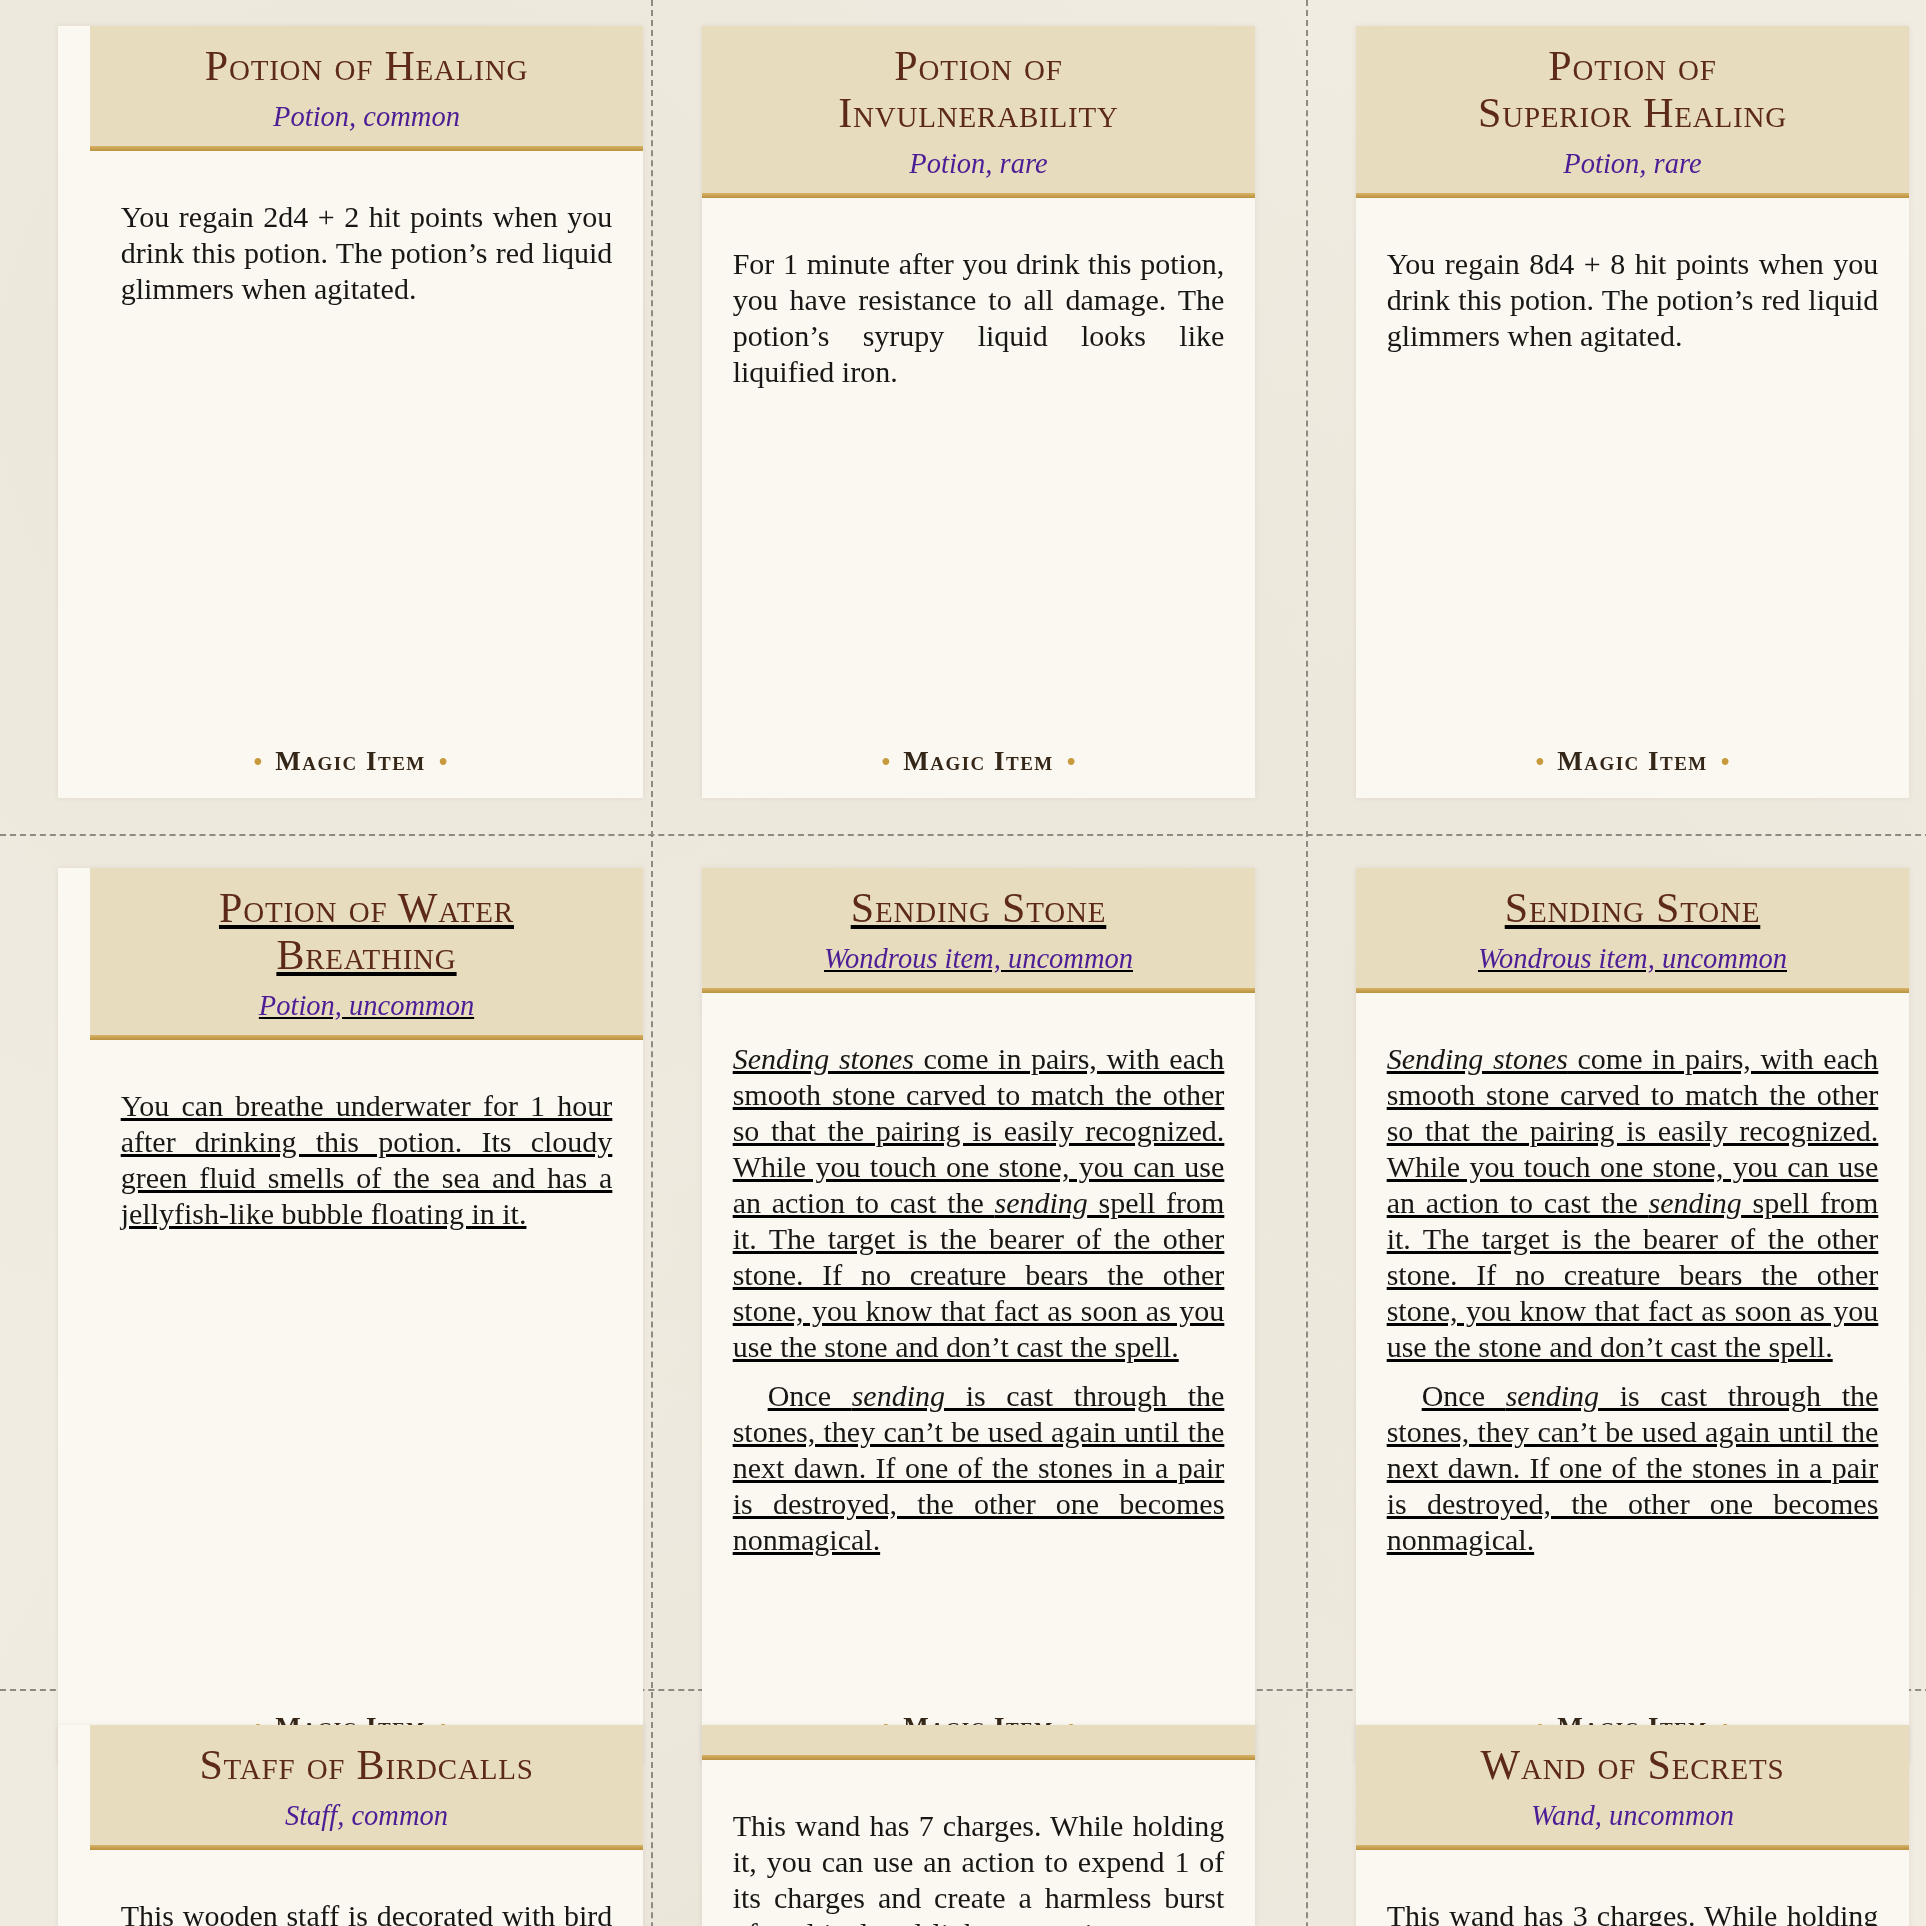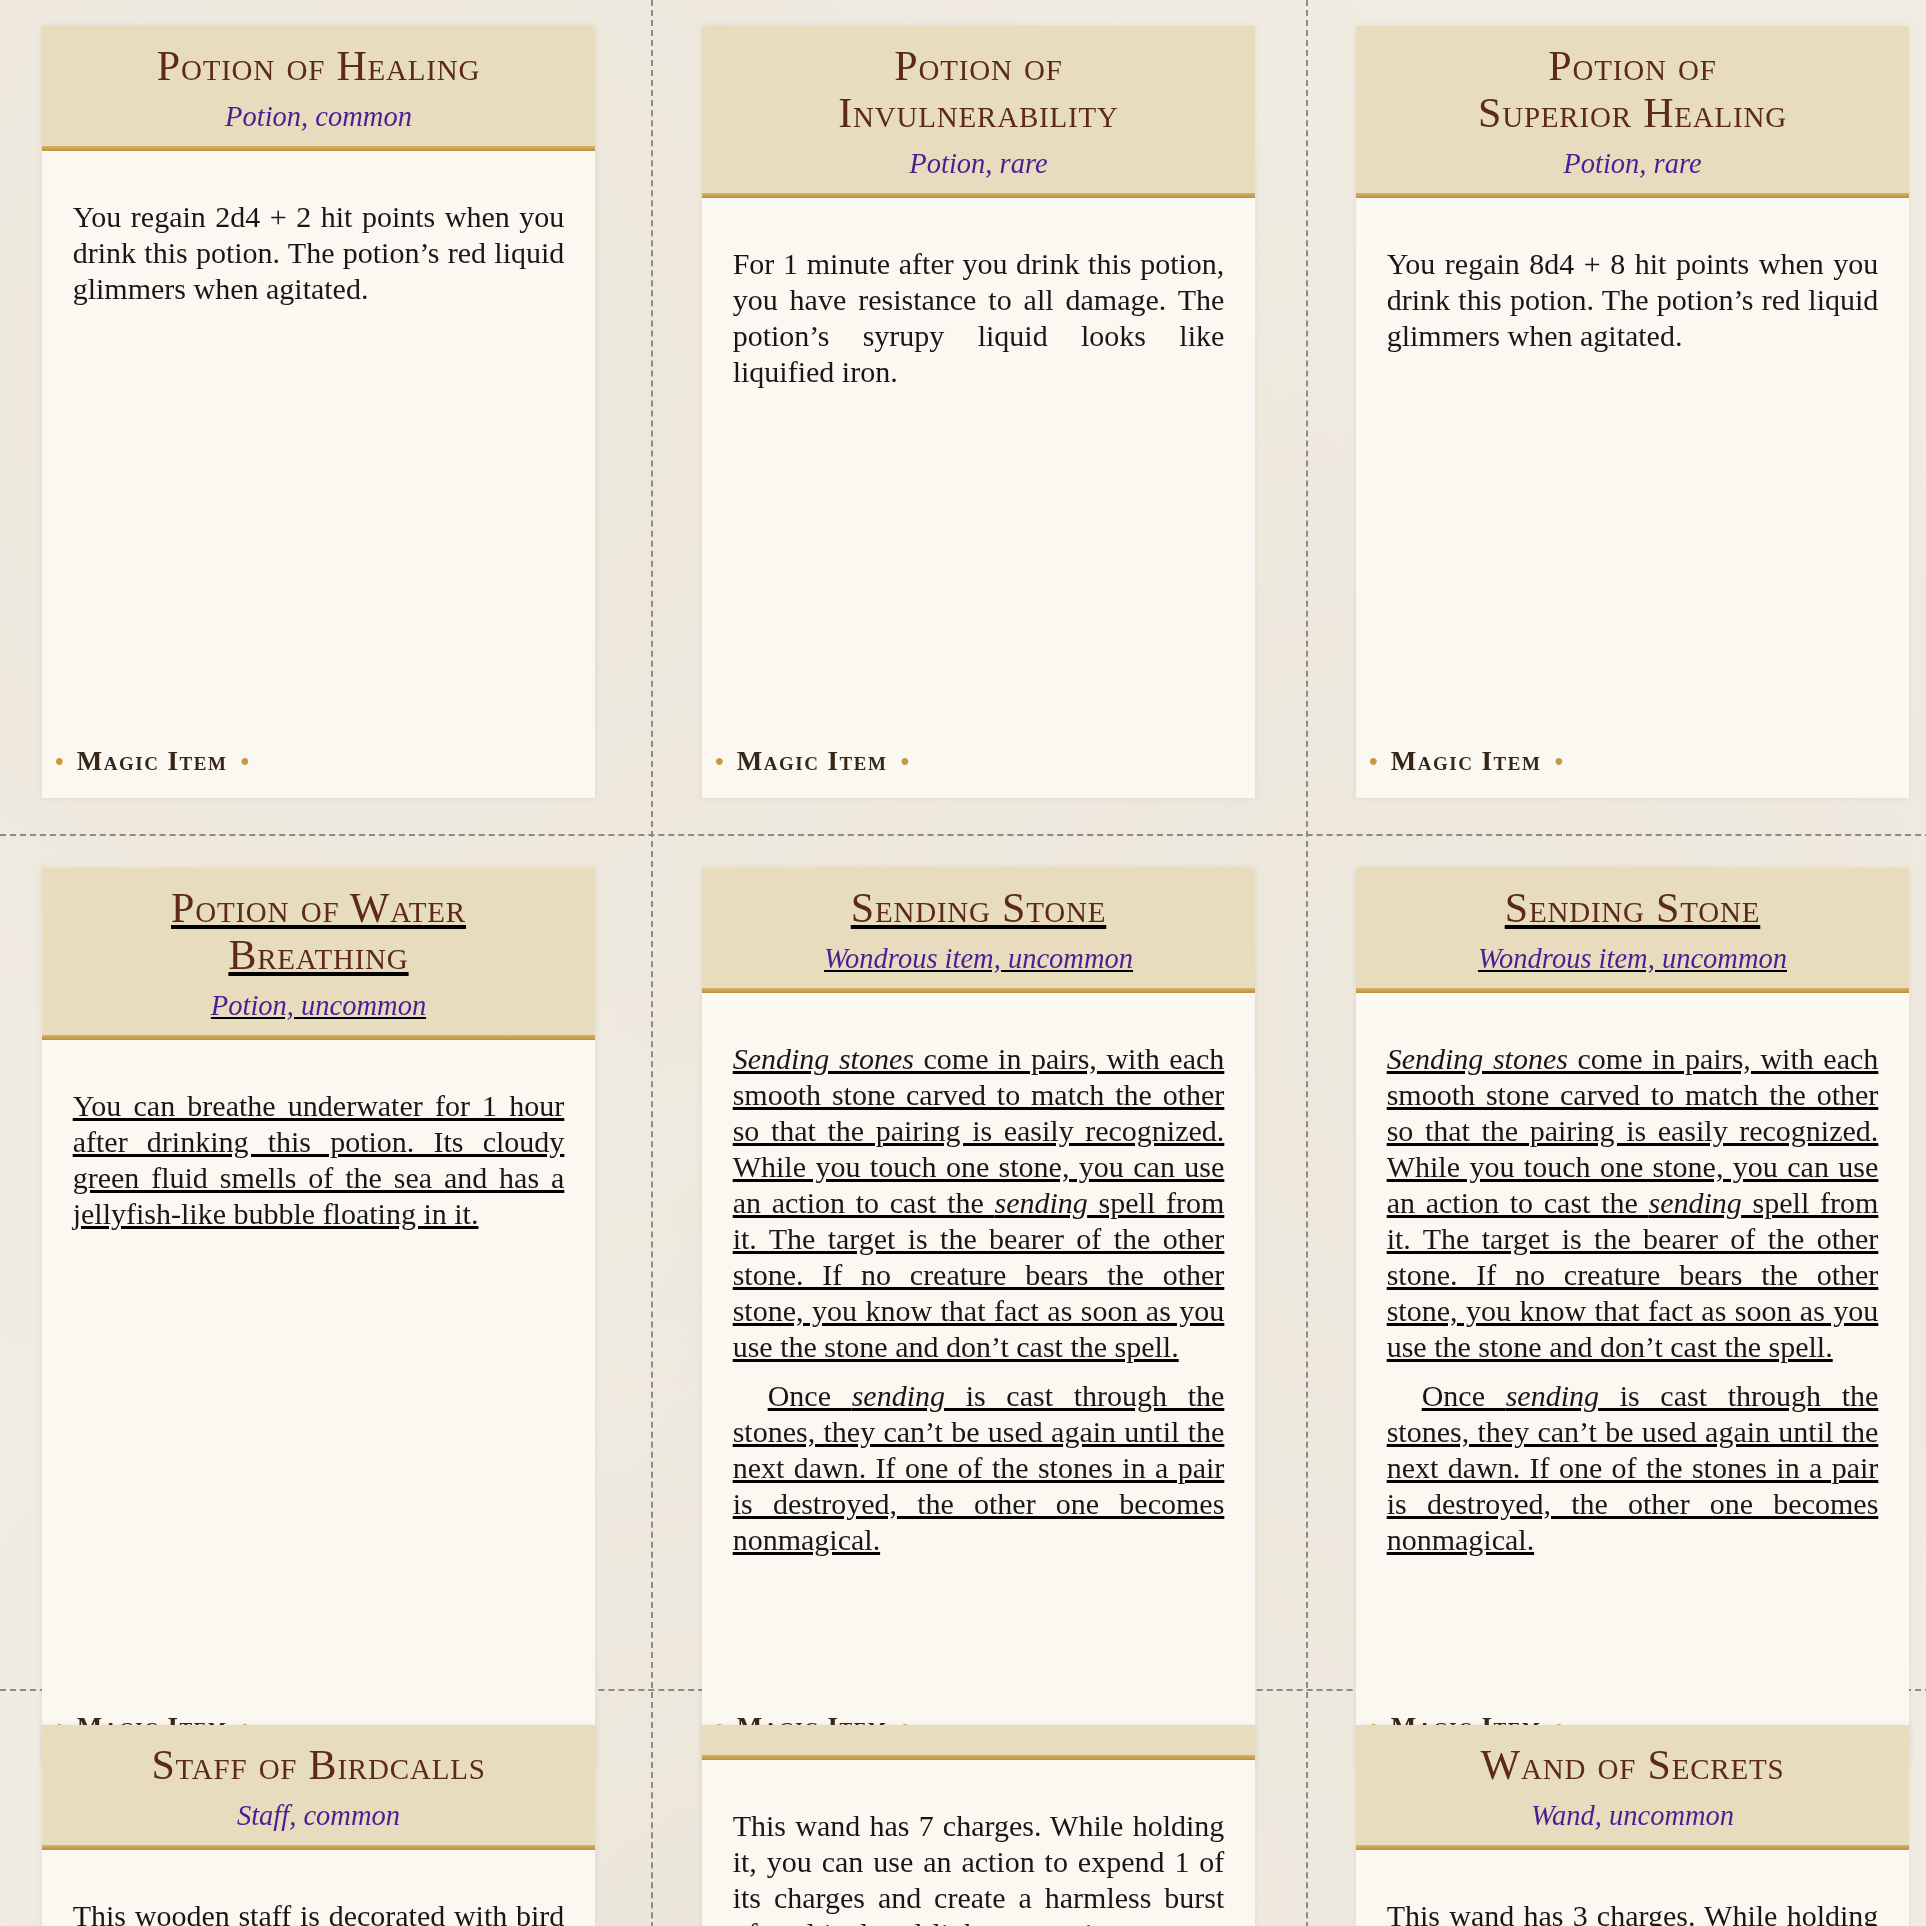--- a/index.html
+++ b/index.html
@@ -15,21 +15,21 @@
     overflow:hidden;
   }
   .cut{position:absolute;}
   .cut.v{top:0;bottom:0;width:0;border-left:2.7px dashed #8e8b84;}
   .cut.h{left:0;right:0;height:0;border-top:2.7px dashed #8e8b84;}
   .card{
     position:absolute;width:553px;
     background:#fbf8f2;
     box-shadow:0 0 5.4px rgba(120,110,90,.12);
   }
-  .c1{left:42px;} .c2{left:702px;} .c3{left:1356px;}
+  .c1{left:58px;padding-left:32px;} .c2{left:702px;} .c3{left:1356px;}
   .r1{top:26px;height:772px;}
   .r2{top:868px;height:896px;text-decoration:underline;}
   .r3{top:1725px;height:804px;}
   .card-header{
     background:#e7dcbd;
     padding:17px 11.6px 13px 11.6px;
     text-align:center;
   }
   .card-title{
     font-variant:small-caps;
@@ -52,20 +52,21 @@
     padding:35px 17.7px 0 17.7px;
     font-size:30px;line-height:36px;
     color:#191715;
     text-align:justify;
   }
   .card-body p{margin:13px;}
   .card-body p + p{text-indent:35px;}
   .card-body .it{font-style:italic;}
   .card-footer{
     position:absolute;left:0;right:0;bottom:21px;
+    text-align:center;
     font-variant:small-caps;
     font-weight:700;
     font-size:27px;
     color:#352718;
     letter-spacing:1.5px;
   }
   .dot{
     color:#c79a3d;
     font-size:25px;
     font-weight:700;

